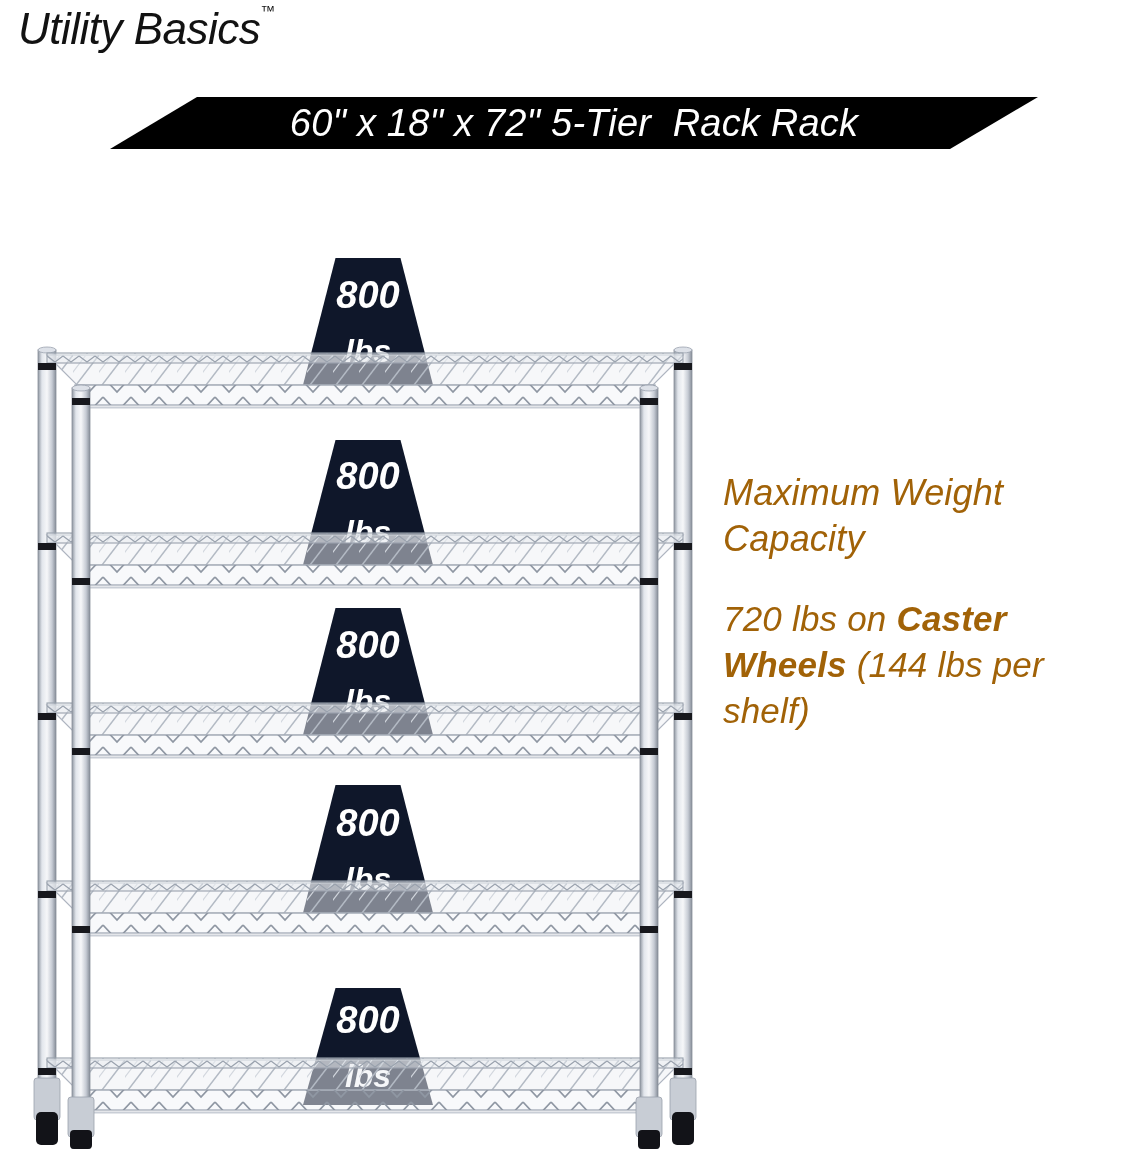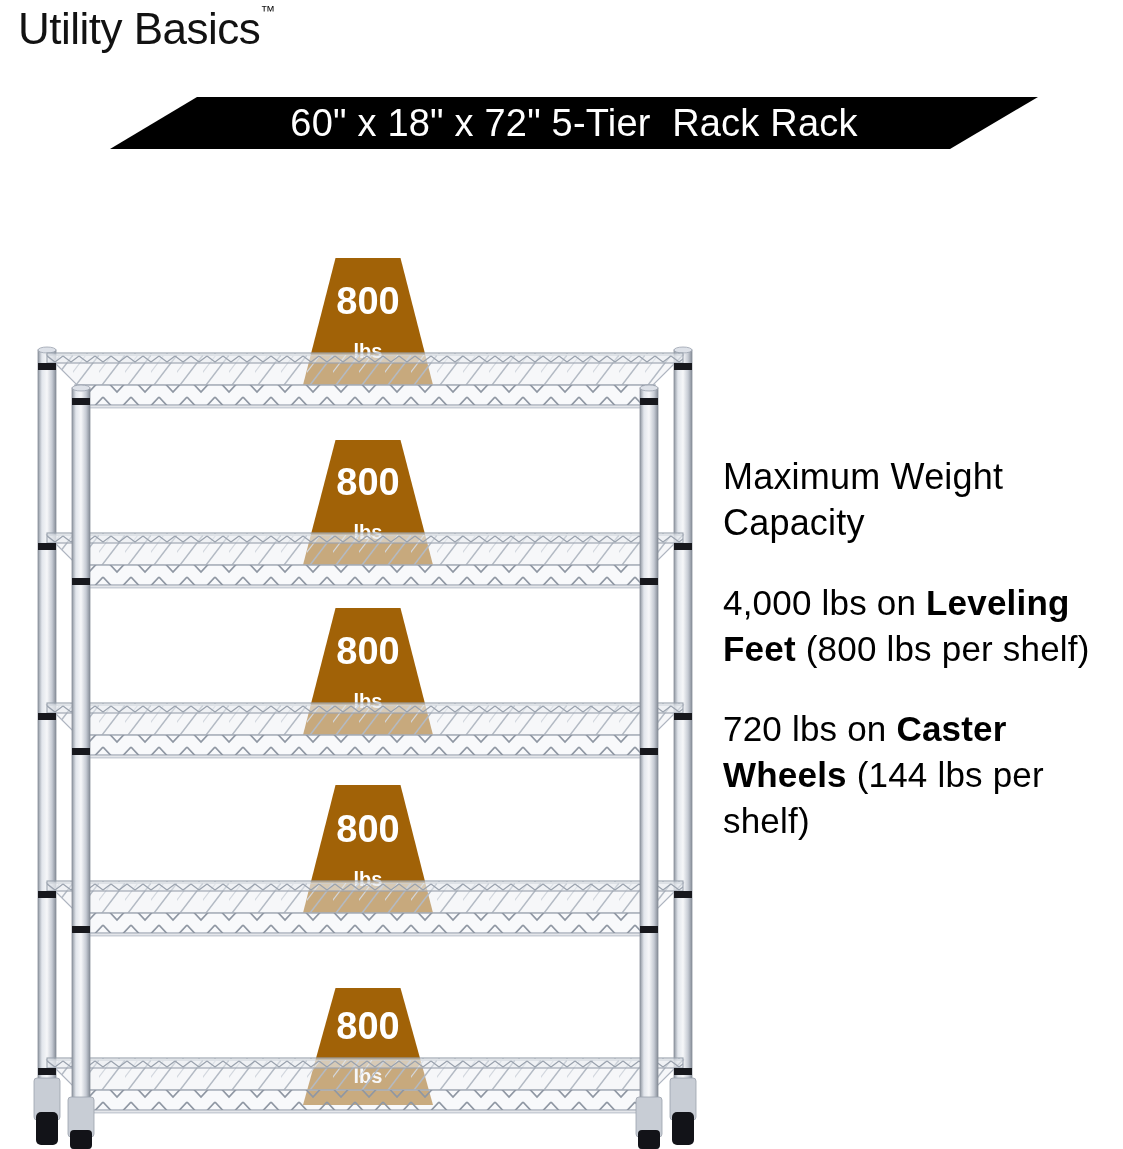--- a/index.html
+++ b/index.html
@@ -1,52 +1,52 @@
 <!DOCTYPE html>
 <html><head>
 <meta charset="utf-8">
 <style>
   html,body{margin:0;padding:0;background:#ffffff;}
   .canvas{
     position:relative;width:1112px;height:1149px;background:#ffffff;
-    font-family:"Liberation Sans", sans-serif;overflow:hidden;color:#1a1a1a;
+    font-family:"Liberation Sans", sans-serif;overflow:hidden;color:#1a1a1a;font-style:italic;
   }
   
   .brand{
     position:absolute;left:18px;top:2px;font-size:44px;letter-spacing:-0.5px;
     color:#121212;white-space:nowrap;
   }
   .brand .tm{font-size:15px;vertical-align:28px;letter-spacing:0;}
   
   .banner{
     position:absolute;left:110px;top:97px;width:928px;height:52px;
     background:#000000;color:#ffffff;
     clip-path:polygon(87px 0px, 928px 0px, 840px 52px, 0px 52px);
     display:flex;align-items:center;justify-content:center;
     font-size:38px;letter-spacing:0.2px;white-space:pre;
   }
   .banner strong{font-weight:700;}
   
   .badge{
-    position:absolute;left:303px;width:130px;background:#a16207;color:#ffffff;
+    position:absolute;left:303px;width:130px;background:#0f172a;color:#ffffff;
     clip-path:polygon(25% 0,75% 0,100% 100%,0 100%);
     display:flex;flex-direction:column;align-items:center;justify-content:center;
     z-index:1;text-align:center;
   }
   .badge .val{font-size:38px;font-weight:800;line-height:1;}
-  .badge .unit{font-size:20px;font-weight:800;line-height:1;margin-top:21px;}
+  .badge .unit{font-size:32px;font-weight:800;line-height:1;margin-top:21px;}
   .badge.b1{top:258px;height:127px;}
   .badge.b2{top:440px;height:125px;}
   .badge.b3{top:608px;height:127px;}
   .badge.b4{top:785px;height:128px;}
   .badge.b5{top:988px;height:117px;}
   
   .rack{position:absolute;left:25px;top:340px;z-index:2;}
   
-  .details{position:absolute;left:723px;top:454px;width:400px;color:#000000;}
+  .details{position:absolute;left:723px;top:470px;width:400px;color:#a16207;}
   .details h2{font-size:36px;font-weight:400;line-height:46px;margin:0;letter-spacing:0.2px;}
   .details p{font-size:35px;font-weight:400;line-height:46px;margin:34px 0 0 0;letter-spacing:0.2px;}
   .details strong{font-weight:700;}
 </style>
 </head>
 <body>
 
 <div class="canvas">
 
   <div class="brand"><span>Utility Basics</span><span class="tm">™</span></div>
@@ -155,17 +155,16 @@
       </g>
       <rect x="43" y="757" width="26" height="40" rx="3" fill="#c8cdd5" stroke="#9aa1ac" stroke-width="0.8"></rect>
       <rect x="611" y="757" width="26" height="40" rx="3" fill="#c8cdd5" stroke="#9aa1ac" stroke-width="0.8"></rect>
       <rect x="45" y="790" width="22" height="19" rx="4" fill="#121318"></rect>
       <rect x="613" y="790" width="22" height="19" rx="4" fill="#121318"></rect>
     </g>
   </svg>
 
   <div class="details">
     <h2>Maximum Weight Capacity</h2>
-    <p><span>4,000 lbs on </span><strong>Leveling Feet</strong><span> (800 lbs per shelf)</span></p>
     <p><span>720 lbs on </span><strong>Caster Wheels</strong><span> (144 lbs per shelf)</span></p>
   </div>
 
 </div>
 
 </body></html>

